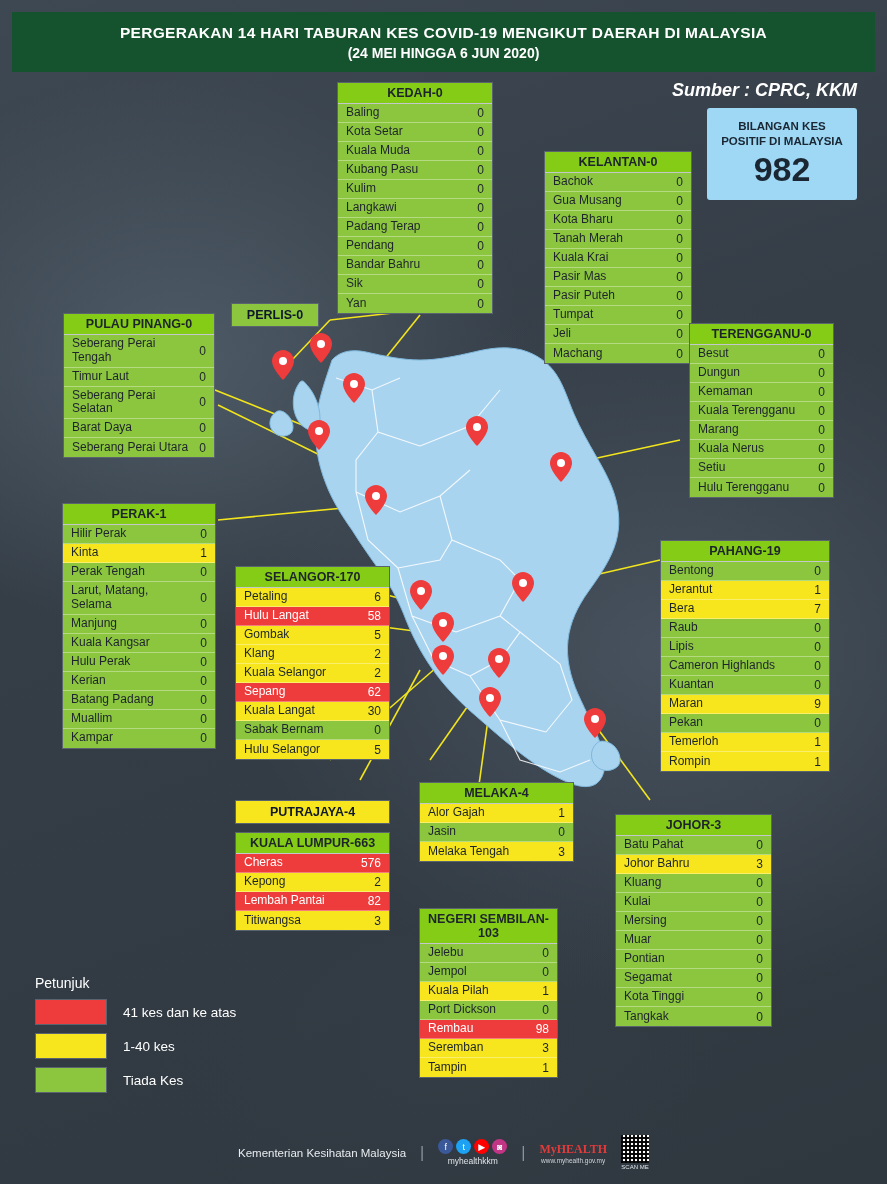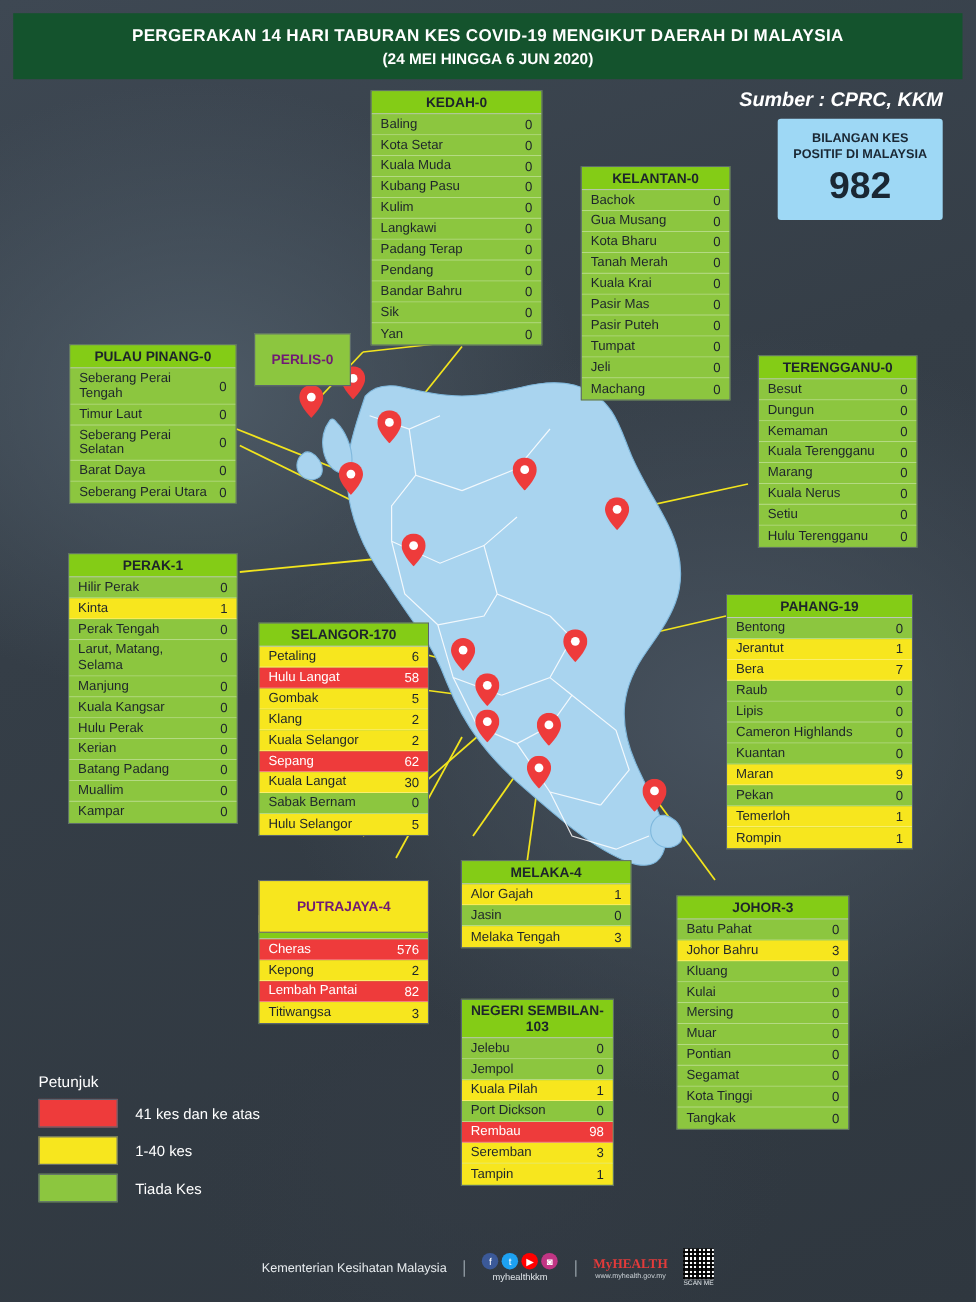--- a/index.html
+++ b/index.html
@@ -66,21 +66,21 @@
   .row .vl { font-weight: normal; }
   .g { background: #8cc63f; }
   .y { background: #f7e61e; }
   .r { background: #ee3b3b; color: #fff; }
   .r .vl { color: #fff; }
 
   .single {
     position: absolute;
     border: 1px solid #5a6470;
     font-size: 12.5px; font-weight: bold; text-align: center;
-    padding: 16px 6px; color: #701a75;
+    padding: 4px 6px; color: #0f172a;
   }
 
   
   .pin {
     position: absolute; width: 22px; height: 30px;
   }
   .pin svg { display: block; }
 
   
   .legend { position: absolute; left: 35px; top: 975px; color: #fff; }
@@ -321,21 +321,21 @@
         <span class="nm">Sik</span>
         <span class="vl">0</span>
       </div>
       <div class="row g">
         <span class="nm">Yan</span>
         <span class="vl">0</span>
       </div>
     </div>
 </div>
 
-<div class="panel" id="p-kelantan" style="left:528px;top:151px;width:136px">
+<div class="panel" id="p-kelantan" style="left:544px;top:151px;width:148px">
   <div class="title">KELANTAN-0</div>
   <div>
       <div class="row g">
         <span class="nm">Bachok</span>
         <span class="vl">0</span>
       </div>
       <div class="row g">
         <span class="nm">Gua Musang</span>
         <span class="vl">0</span>
       </div>

